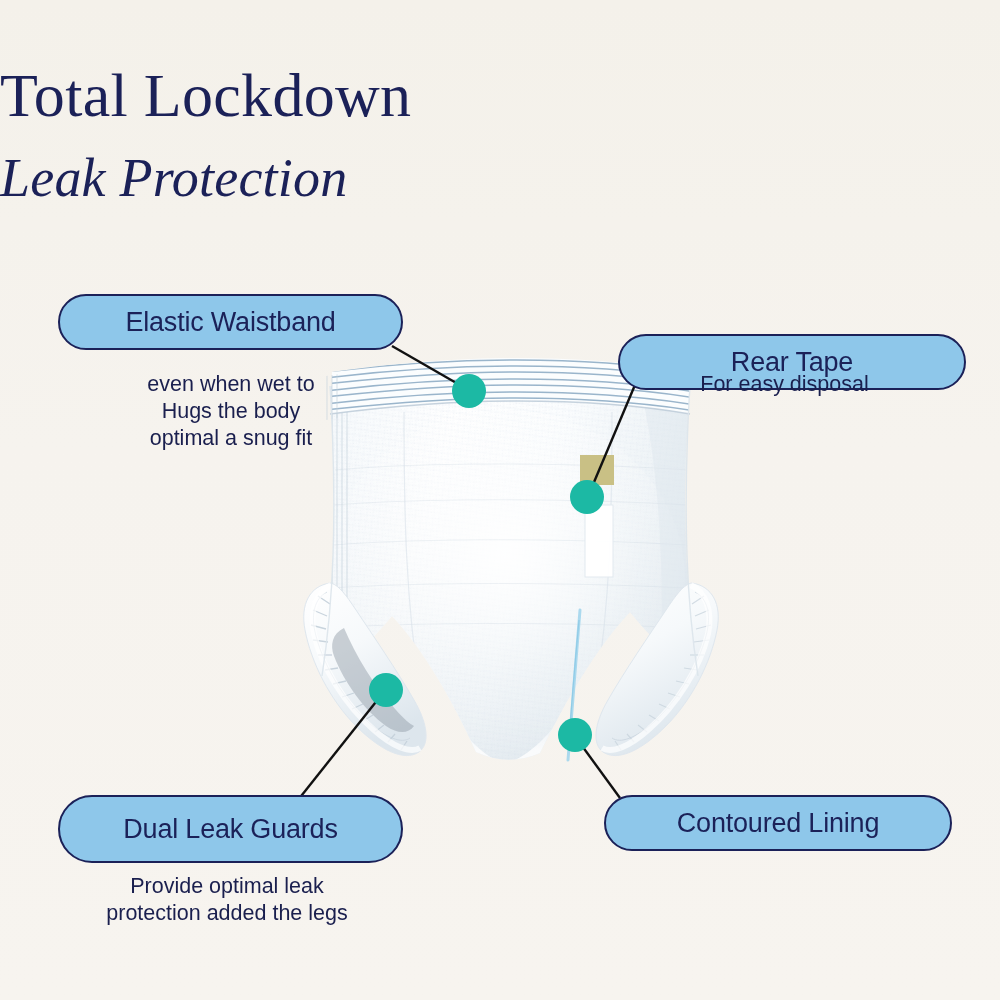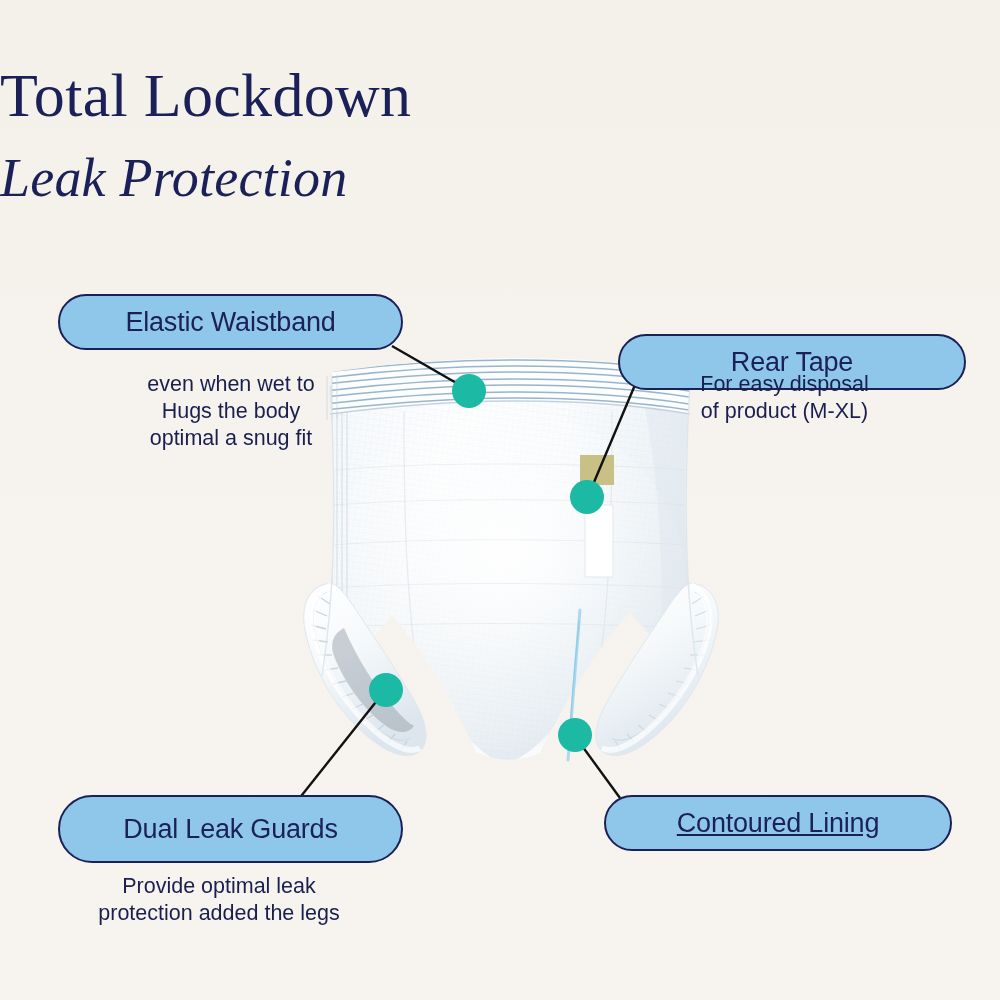--- a/index.html
+++ b/index.html
@@ -311,28 +311,27 @@
     <div>even when wet to</div>
     <div>Hugs the body</div>
     <div>optimal a snug fit</div>
   </div>
 
   <div class="pill" style="left:618px; top:294px; width:348px; height:56px;margin-top:40px;">
     <span>Rear Tape</span>
   </div>
   <div class="caption" style="left:622px; top:371px; width:325px;">
     <div>For easy disposal</div>
-    <div>of product (M-XL)</div>
   </div>
 
   <div class="pill" style="left:58px; top:795px; width:345px; height:68px;">
     <span>Dual Leak Guards</span>
   </div>
-  <div class="caption" style="left:44px; top:873px; width:350px;text-align:center;">
+  <div class="caption" style="left:52px; top:873px; width:350px;text-align:center;">
     <div>Provide optimal leak</div>
     <div>protection added the legs</div>
   </div>
 
-  <div class="pill" style="left:604px; top:795px; width:348px; height:56px;text-decoration:underline;">
+  <div class="pill" style="left:604px; top:795px; width:348px; height:56px;">
     <span>Contoured Lining</span>
   </div>
 
 </div>
 
 </body></html>

